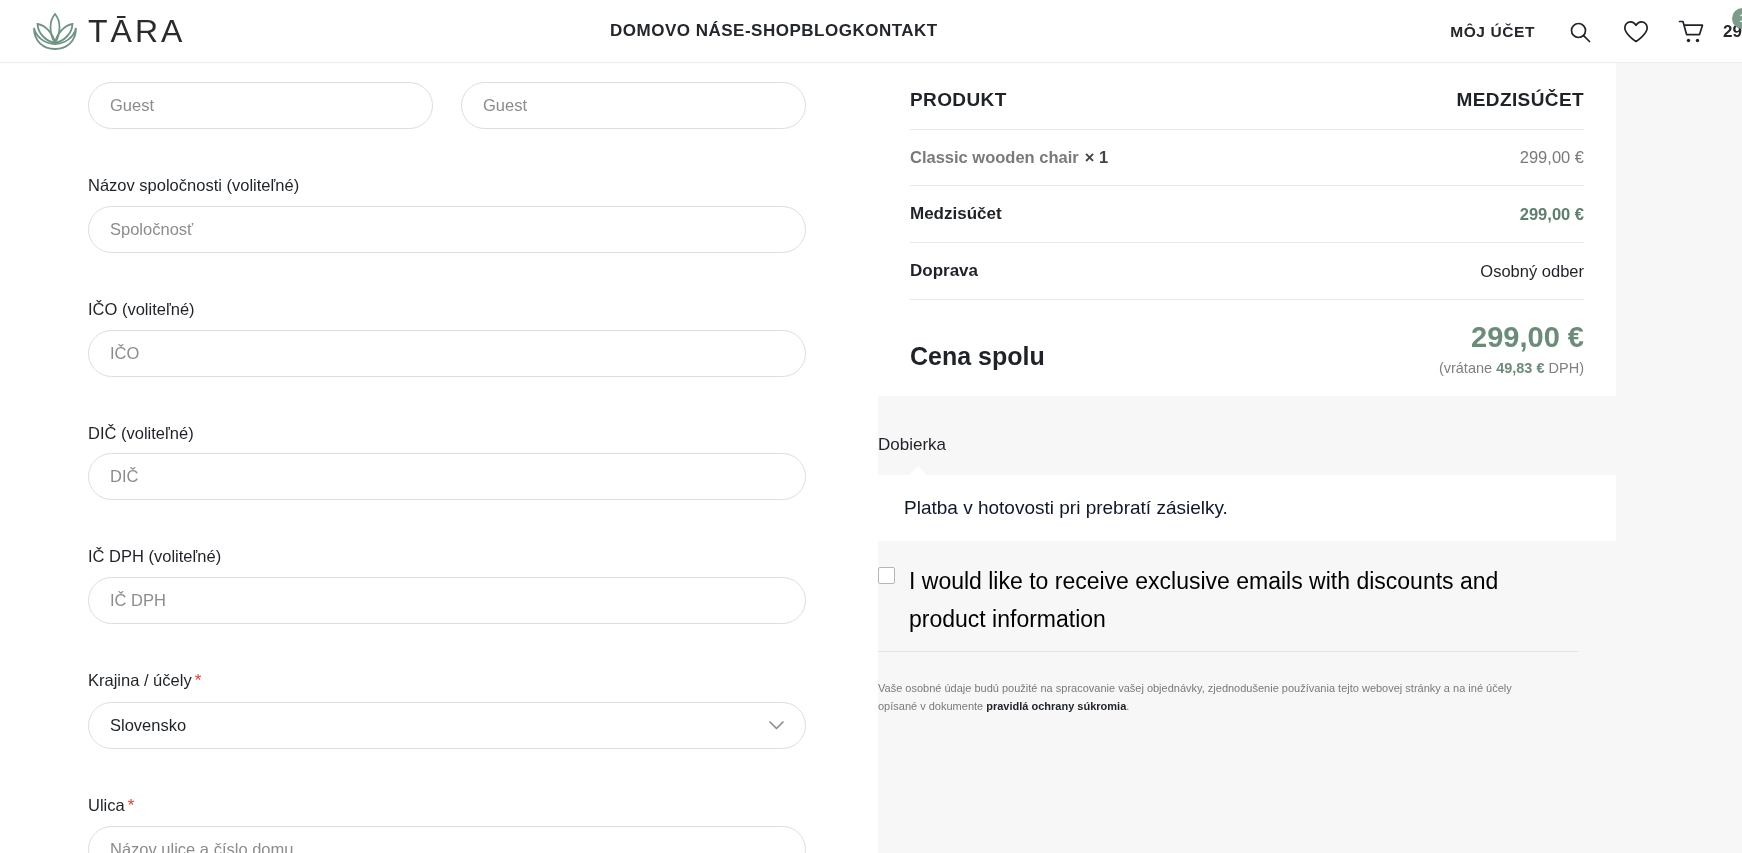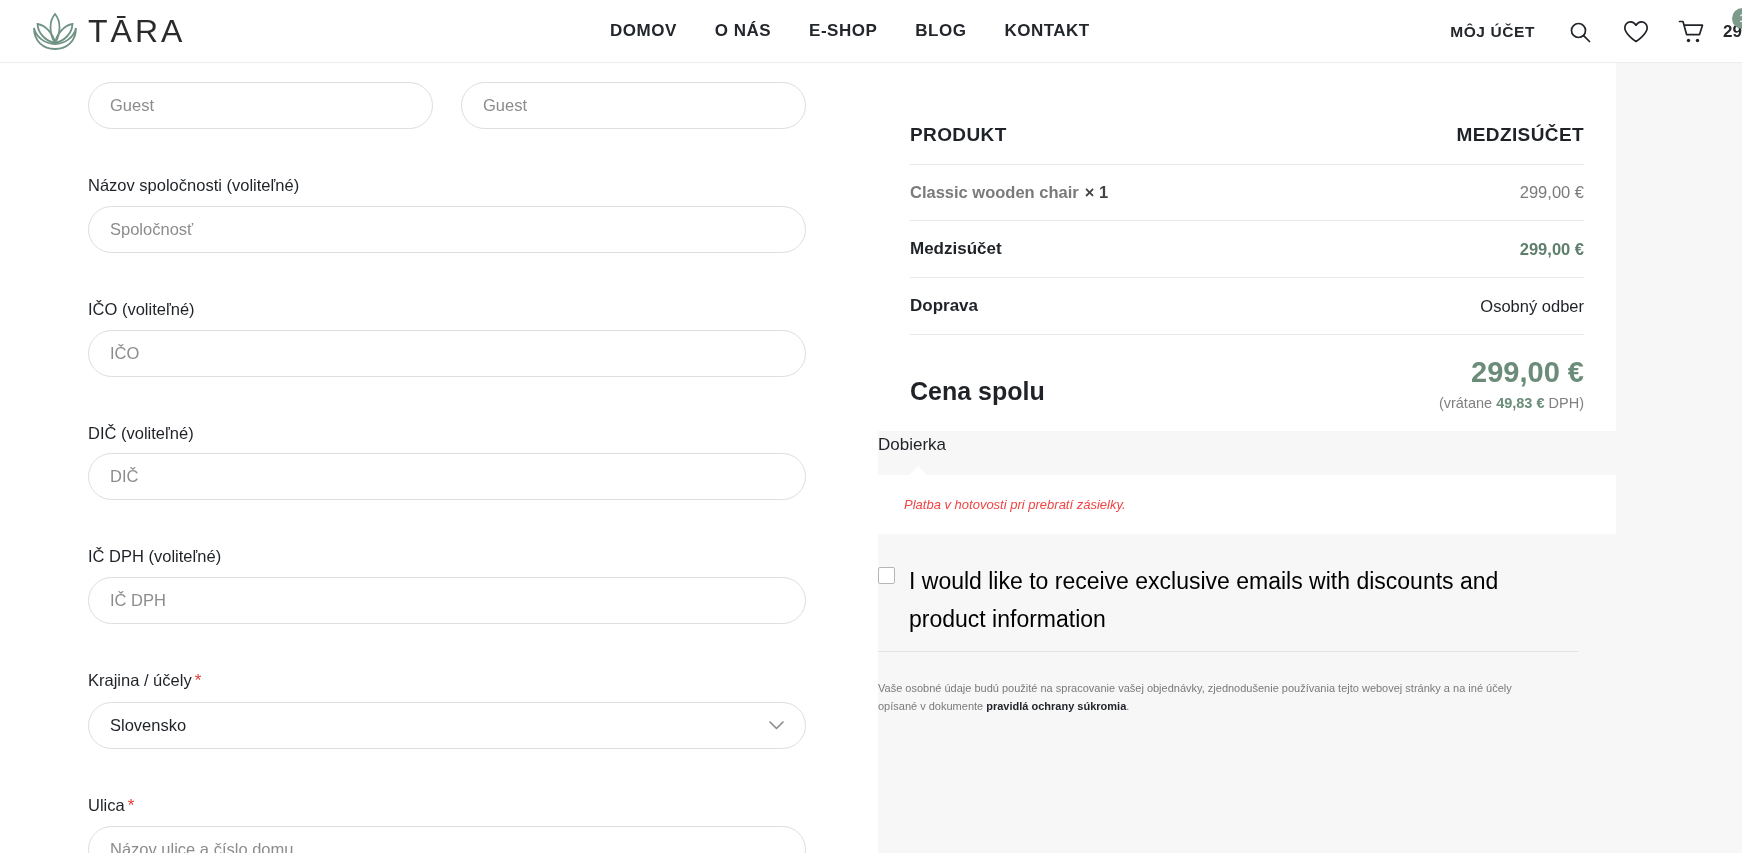--- a/index.html
+++ b/index.html
@@ -31,21 +31,21 @@
     margin-left: 28px;
   }
   .logo-mark { width: 54px; height: 46px; display: block; }
   .logo-text {
     font-size: 32px; letter-spacing: 3px; color: #2b2b2b;
     font-weight: 400; line-height: 1;
   }
 
   .main-nav {
     position: absolute; left: 610px;
-    display: flex; align-items: center; gap: 38px;
+    display: flex; align-items: center; 
   }
   .nav-link {
     font-size: 17px; font-weight: bold; letter-spacing: .5px;
     color: #23272b; text-decoration: none; white-space: nowrap;
     cursor: pointer;
   }
 
   .header-right {
     position: absolute; right: 0; top: 0; height: 63px;
     display: flex; align-items: center; gap: 26px; padding-right: 0px;
@@ -113,21 +113,20 @@
   }
   .order-card {
     position: absolute; left: 0; top: 0;
     width: 738px; margin-left: 0;
     background: #ffffff;
     padding: 26px 32px 20px 32px;
   }
   .ord-head {
     display: flex; justify-content: space-between; align-items: baseline;
     padding-bottom: 18px;
-    margin-top: 35px;
   }
   .ord-head-cell {
     font-size: 19px; font-weight: bold; letter-spacing: .4px;
     color: #1f2328;
   }
   .ord-row {
     display: flex; justify-content: space-between; align-items: center;
     border-top: 1px solid #e8e8e8;
     padding: 18px 0;
   }
@@ -161,21 +160,21 @@
     background: #ffffff;
     padding: 22px 26px;
   }
   .pay-box .notch {
     position: absolute; top: -9px; left: 30px;
     width: 0; height: 0;
     border-left: 10px solid transparent;
     border-right: 10px solid transparent;
     border-bottom: 10px solid #ffffff;
   }
-  .pay-text { font-size: 13px; color: #ef4444; font-style: italic; }
+  .pay-text { font-size: 19px; color: #0f172a; }
 
   .optin {
     position: absolute; left: 0px; top: 500px;
     width: 700px;
     display: flex; gap: 14px; align-items: flex-start;
   }
   .optin-box {
     width: 17px; height: 17px; min-width: 17px;
     border: 1px solid #b6b6b6; border-radius: 2px;
     background: #fff; margin-top: 4px; cursor: pointer;

